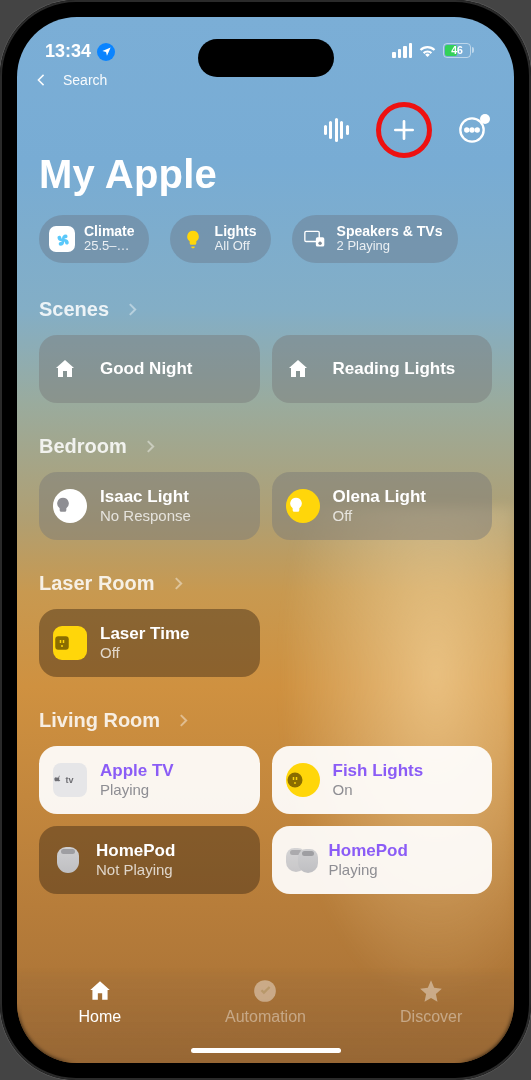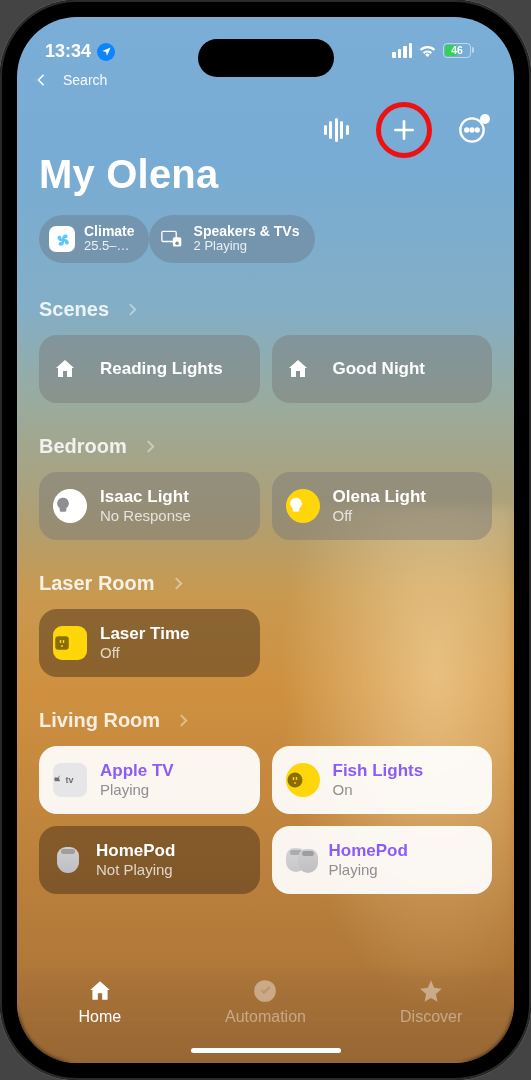--- a/index.html
+++ b/index.html
@@ -63,21 +63,21 @@
   .siri-icon span:nth-child(5){height:10px}
   .plus-circle{ border:5px solid #e11; border-radius:50%; width:56px;height:56px;
     display:flex;align-items:center;justify-content:center; position:relative;}
   .plus-circle svg{width:26px;height:26px;}
   .chat-btn{ position:relative;}
   .chat-btn .dot{position:absolute;top:4px;right:2px;width:10px;height:10px;background:#fff;border-radius:50%;}
 
   .content{ position:absolute; inset:0; padding: 135px 22px 100px; overflow:hidden;}
   .title{ color:#fff; font-size:40px; font-weight:700; margin-bottom:18px; letter-spacing:0.2px;}
 
-  .pill-row{ display:flex; gap:0; margin-bottom:35px;}
+  .pill-row{ display:flex; gap:21px; margin-bottom:35px;}
   .pill{ background:rgba(110,130,150,.55); border-radius:26px; padding:9px 14px 9px 10px;
     display:flex;align-items:center; gap:9px; min-width:0;}
   .pill.big{ padding-right:16px; }
   .pill-icon{ width:26px;height:26px;border-radius:7px;display:flex;align-items:center;justify-content:center;flex-shrink:0;}
   .pill-text{display:flex;flex-direction:column;line-height:1.1;min-width:0;}
   .pill-title{color:#fff;font-size:14px;font-weight:600;white-space:nowrap;overflow:hidden;text-overflow:ellipsis;}
   .pill-sub{color:rgba(255,255,255,.85);font-size:13px;white-space:nowrap;overflow:hidden;text-overflow:ellipsis;}
   .fan-icon{background:#fff;}
   .fan-icon svg{width:18px;height:18px;fill:#5ac8fa;}
   .bulb-icon{color:#ffd60a;}
@@ -206,32 +206,43 @@
           <circle cx="12" cy="12" r="10" stroke="#fff" stroke-width="2"></circle>
           <circle cx="7.5" cy="12" r="1.3" fill="#fff"></circle>
             <circle cx="12" cy="12" r="1.3" fill="#fff"></circle>
           <circle cx="16.5" cy="12" r="1.3" fill="#fff"></circle>
         </svg>
         <span class="dot"></span>
       </div>
     </div>
 
     <div class="content">
-      <h1 class="title">My Olena</h1>
+      <h1 class="title">My Apple</h1>
 
       <div class="pill-row">
         <div class="pill">
           <span class="pill-icon fan-icon">
             <svg viewBox="0 0 24 24">
                 <path d="M12 12c0-4 2-6 5-6 2 0 3 2 2 4-1 1-3 1-4 2 4 0 6 2 6 5 0 2-2 3-4 2-1-1-1-3-2-4 0 4-2 6-5 6-2 0-3-2-2-4 1-1 3-1 4-2-4 0-6-2-6-5 0-2 2-3 4-2 1 1 1 3 2 4z"></path>
               </svg>
           </span>
           <div class="pill-text">
             <span class="pill-title">Climate</span>
             <span class="pill-sub">25.5–…</span>
+          </div>
+        </div>
+        <div class="pill">
+          <span class="pill-icon bulb-icon">
+            <svg viewBox="0 0 24 24">
+                <path d="M12 2a7 7 0 00-4 12.7V17a2 2 0 002 2h4a2 2 0 002-2v-2.3A7 7 0 0012 2zm-2 19h4v1a1 1 0 01-1 1h-2a1 1 0 01-1-1z"></path>
+              </svg>
+          </span>
+          <div class="pill-text">
+            <span class="pill-title">Lights</span>
+            <span class="pill-sub">All Off</span>
           </div>
         </div>
         <div class="pill big">
           <span class="pill-icon tv-icon">
             <svg viewBox="0 0 26 20">
                 <rect x="1" y="1" width="17" height="12" rx="1.5" stroke="#fff" stroke-width="1.6" fill="none"></rect>
                 <rect x="14" y="8" width="10" height="11" rx="2" fill="#fff"></rect>
                 <circle cx="19" cy="15" r="2" fill="#7a8a98"></circle>
               </svg>
           </span>
@@ -249,31 +260,31 @@
           </svg>
       </div>
       <div class="grid2">
         <div class="tile">
           <span class="tile-icon house-icon">
             <svg viewBox="0 0 24 24">
                 <path d="M12 3l9 8h-2v9h-5v-6h-4v6H5v-9H3z"></path>
               </svg>
           </span>
           <div class="tile-text">
-            <span class="tile-title">Reading Lights</span>
+            <span class="tile-title">Good Night</span>
           </div>
         </div>
         <div class="tile">
           <span class="tile-icon house-icon">
             <svg viewBox="0 0 24 24">
                 <path d="M12 3l9 8h-2v9h-5v-6h-4v6H5v-9H3z"></path>
               </svg>
           </span>
           <div class="tile-text">
-            <span class="tile-title">Good Night</span>
+            <span class="tile-title">Reading Lights</span>
           </div>
         </div>
       </div>
 
       <div class="section-head">
         <span>Bedroom</span>
         <svg class="chev" viewBox="0 0 10 16">
             <path d="M2 2l6 6-6 6"></path>
           </svg>
       </div>

